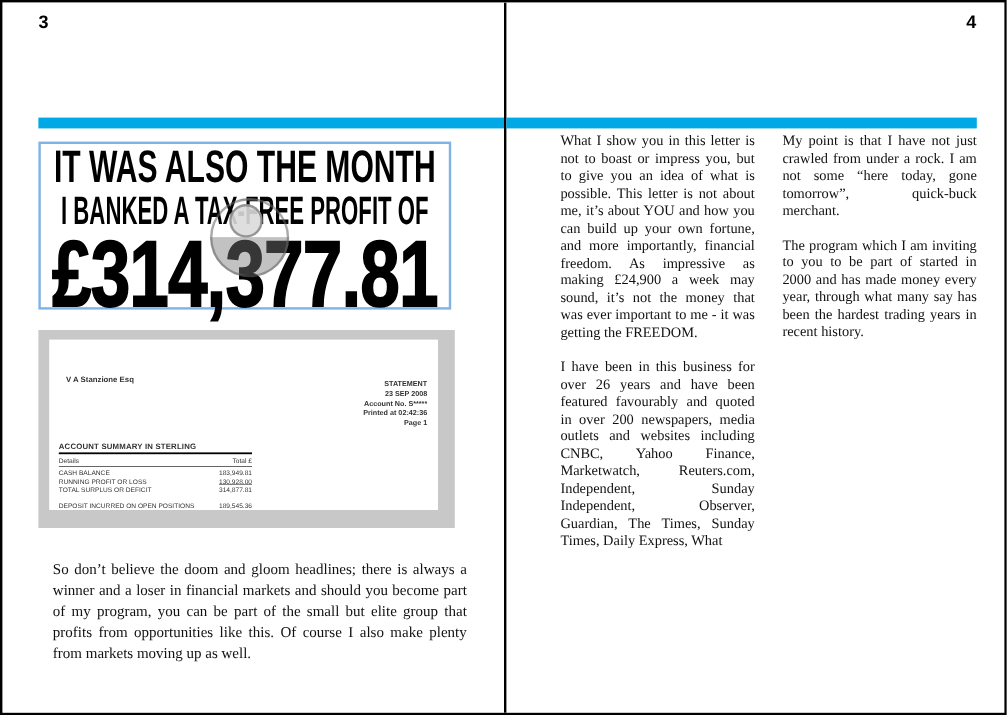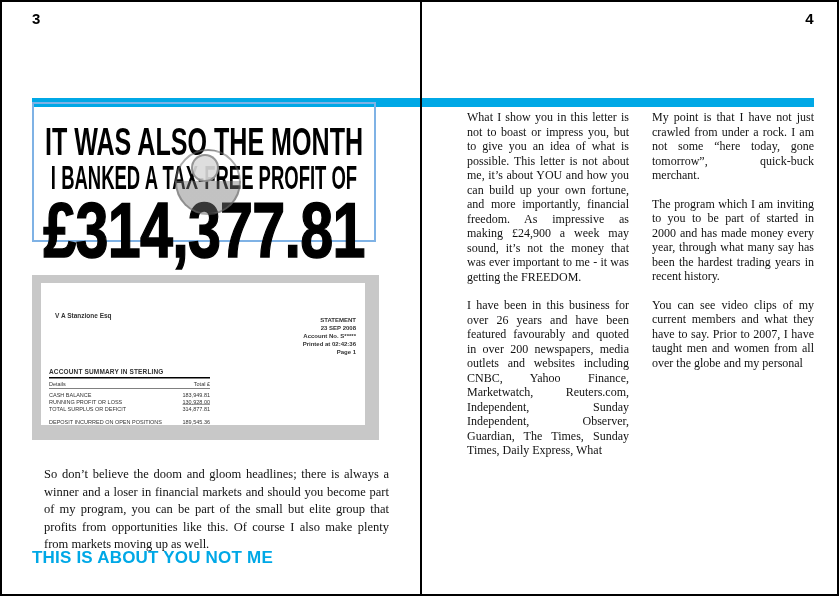--- a/index.html
+++ b/index.html
@@ -14,23 +14,23 @@
   .page-right{left:420px;width:417px;}
   .page-number{position:absolute;top:8px;font-weight:bold;font-size:15px;letter-spacing:.5px;}
   .pn-left{left:30px;}
   .pn-right{right:25px;}
   .accent-bar{position:absolute;top:96px;height:9px;background:var(--accent_cyan,#00A8E6);}
   .bar-left{left:30px;right:0;}
   .bar-right{left:0;width:392px;}
 
   
   .headline-box{
-    position:absolute;left:30px;top:100px;width:344px;height:140px;
+    position:absolute;left:30px;top:116px;width:344px;height:140px;
     border:2px solid var(--headline_border,#7FB2E5);box-sizing:border-box;
-    padding-top:19px;
+    padding-top:1px;
   }
   .hl-line{position:relative;width:100%;text-align:left;font-weight:bold;color:#000;}
   .hl-inner{display:inline-block;white-space:nowrap;position:relative;left:50%;
     transform-origin:0 50%;}
   .hl1{font-size:38px;line-height:38px;}
   .hl1 .hl-inner{transform:scaleX(.66) translateX(-50%);}
   .hl2{font-size:33px;line-height:34px;}
   .hl2 .hl-inner{transform:scaleX(.56) translateX(-50%);}
   .hl3{font-size:78px;line-height:62px;margin-top:4px;}
   .hl3 .hl-inner{transform:scaleX(.76) translateX(-50%);-webkit-text-stroke:1.5px #000;letter-spacing:-1px;}
@@ -131,32 +131,30 @@
                   <span class="lbl">DEPOSIT INCURRED ON OPEN POSITIONS</span>
                   <span class="val">189,545.36</span>
                 </div>
               </div>
           </div>
         </div>
       </div>
     </div>
 
     <p class="body-text">So don’t believe the doom and gloom headlines; there is always a winner and a loser in financial markets and should you become part of my program, you can be part of the small but elite group that profits from opportunities like this. Of course I also make plenty from markets moving up as well.</p>
-    <h2 class="cyan-heading">THIS IS ABOUT YOU NOT ME</h2>
   </section>
 
   <section class="page page-right">
     <div class="page-number pn-right">4</div>
     <div class="accent-bar bar-right"></div>
 
     <div class="col col1">
 
     <p>What I show you in this letter is not to boast or impress you, but to give you an idea of what is possible. This letter is not about me, it’s about YOU and how you can build up your own fortune, and more importantly, financial freedom. As impressive as making £24,900 a week may sound, it’s not the money that was ever important to me - it was getting the FREEDOM.</p>
         <p>I have been in this business for over 26 years and have been featured favourably and quoted in over 200 newspapers, media outlets and websites including CNBC, Yahoo Finance, Marketwatch, Reuters.com, Independent, Sunday Independent, Observer, Guardian, The Times, Sunday Times, Daily Express, What</p>
       </div>
     <div class="col col2">
 
         <p>My point is that I have not just crawled from under a rock. I am not some “here today, gone tomorrow”, quick-buck merchant.</p>
         <p>The program which I am inviting to you to be part of started in 2000 and has made money every year, through what many say has been the hardest trading years in recent history.</p>
-        <p>You can see video clips of my current members and what they have to say. Prior to 2007, I have taught men and women from all over the globe and my personal</p>
       </div>
   </section>
 </div>
 
 </body></html>

